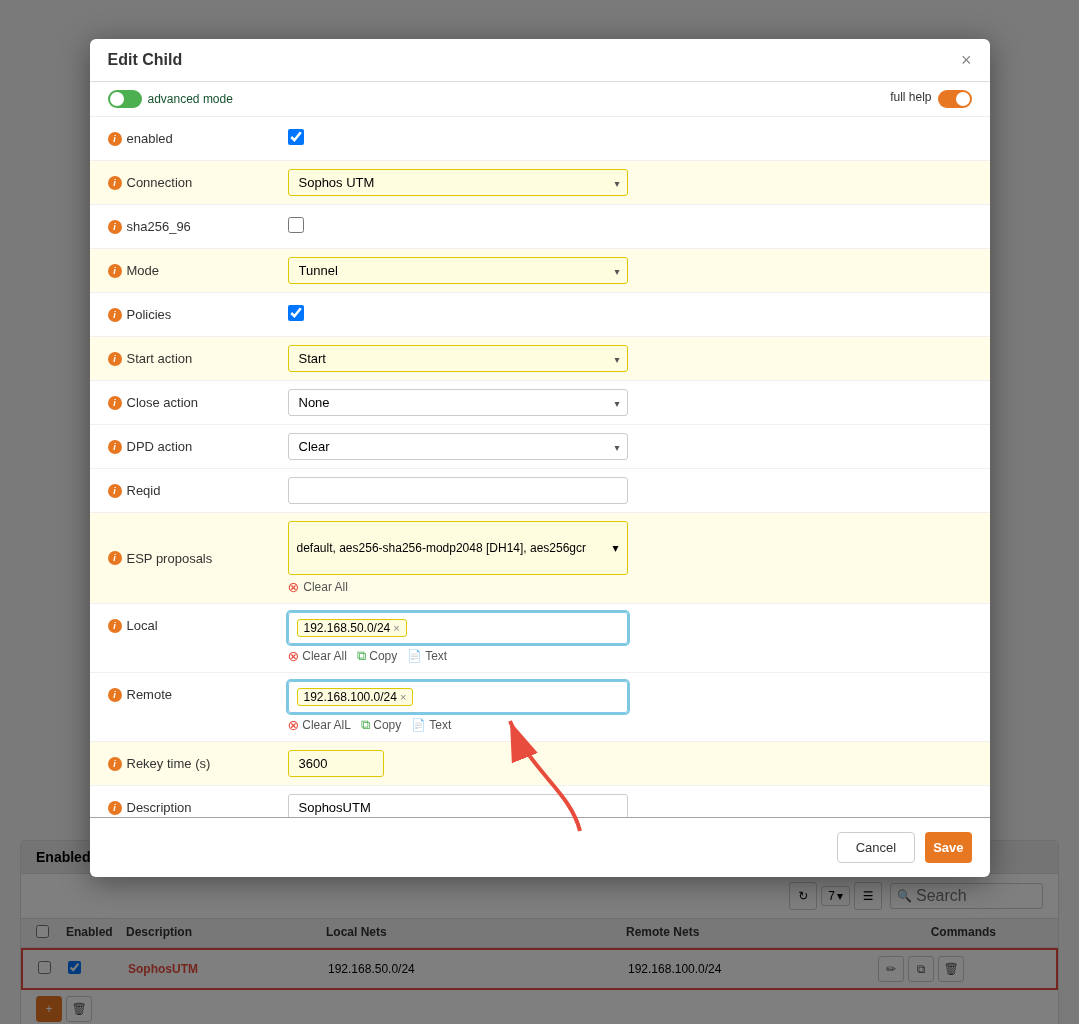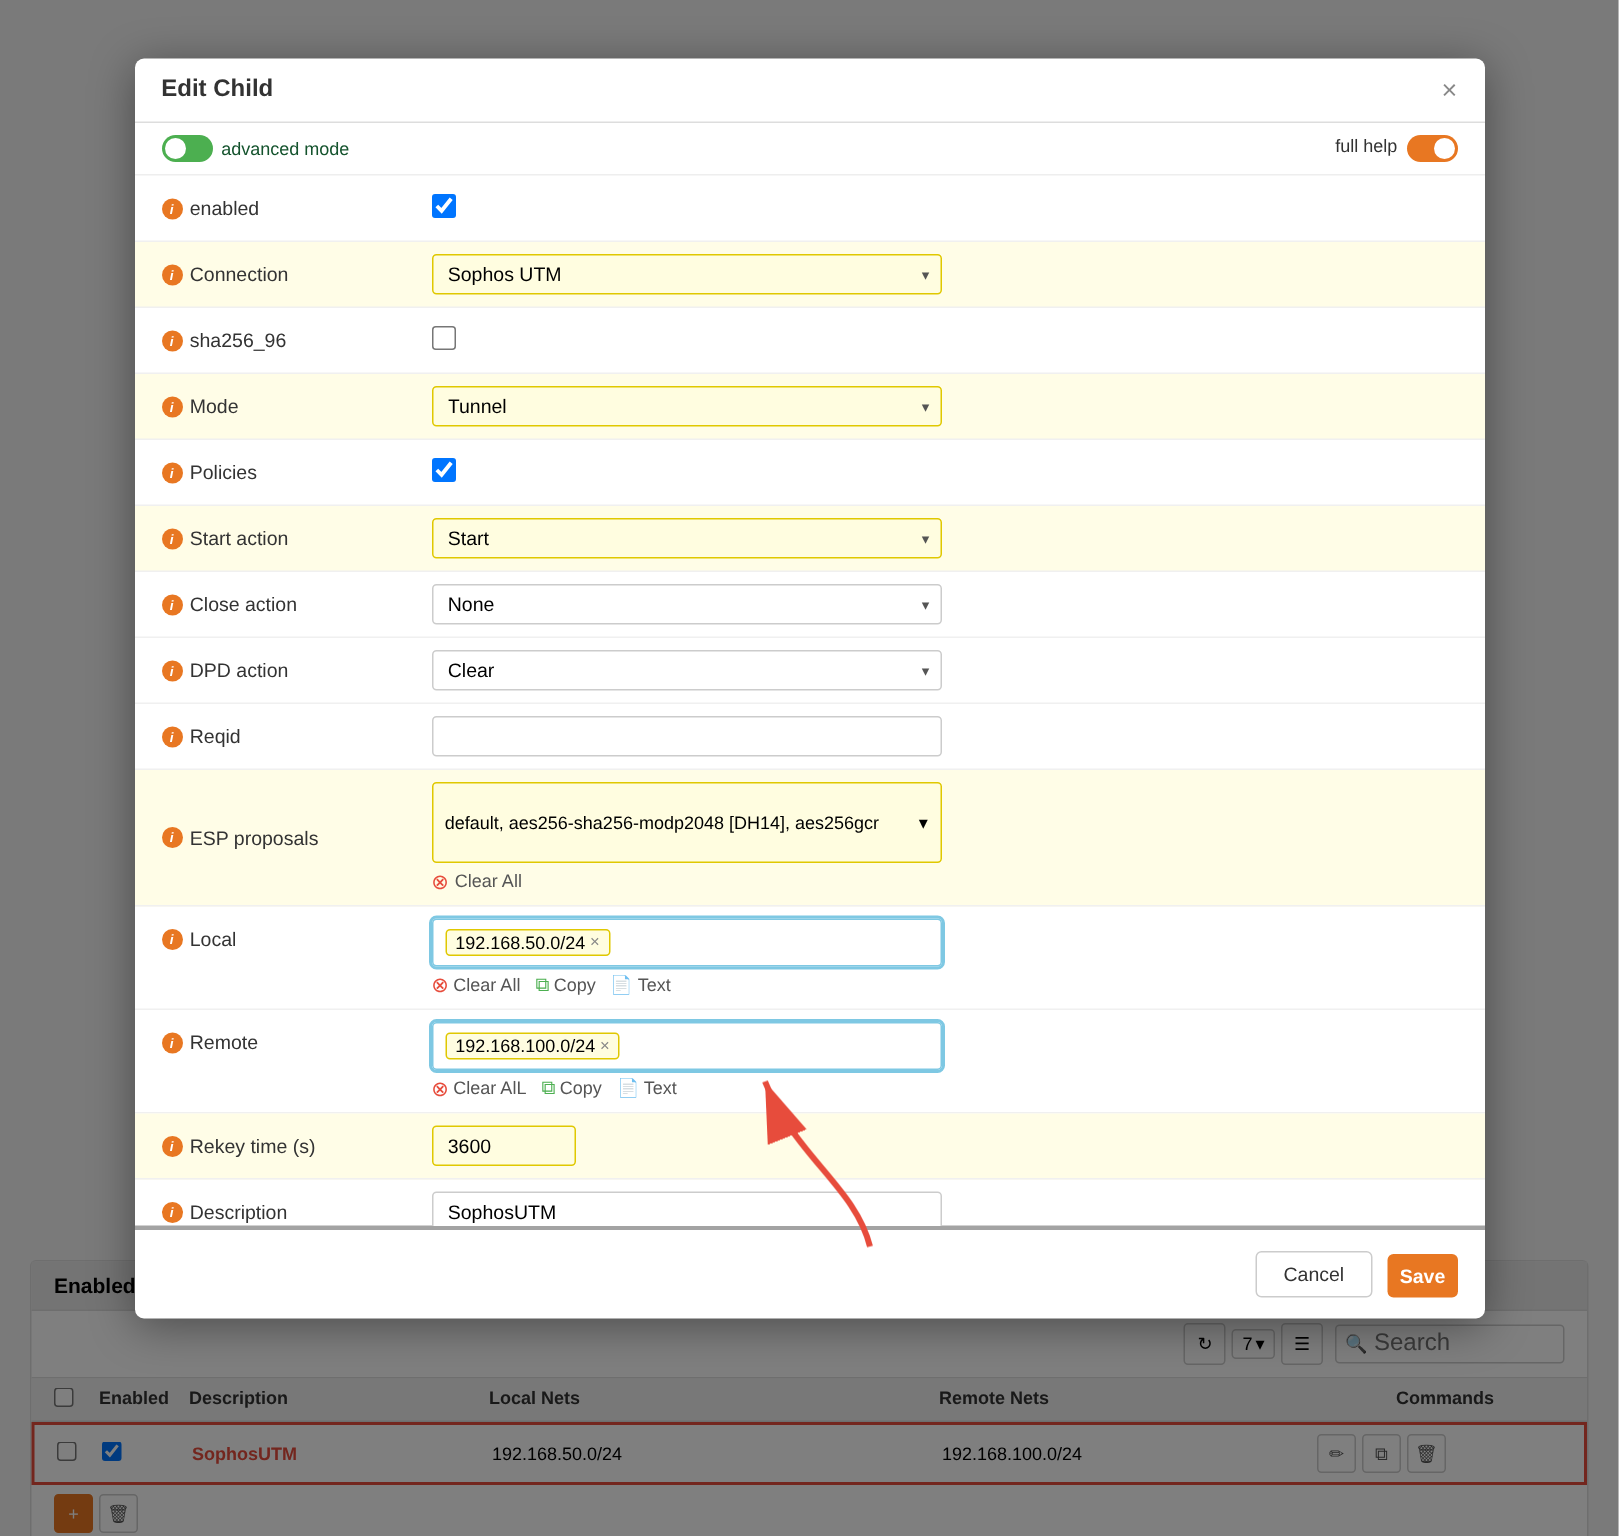--- a/index.html
+++ b/index.html
@@ -391,25 +391,24 @@
       align-items: center;
       gap: 4px;
       margin-top: 4px;
       font-size: 12px;
       color: #555;
       cursor: pointer;
     }
 
     .modal-footer {
       padding: 14px 18px;
-      border-top: 3px solid #a3a3a3;
+      border-top: 1px solid #a3a3a3;
       display: flex;
       justify-content: flex-end;
       gap: 10px;
-      align-items: flex-end;
     }
 
     .btn-cancel {
       padding: 7px 18px;
       background: #fff;
       border: 1px solid #ccc;
       border-radius: 4px;
       cursor: pointer;
       font-size: 13px;
       color: #333;

